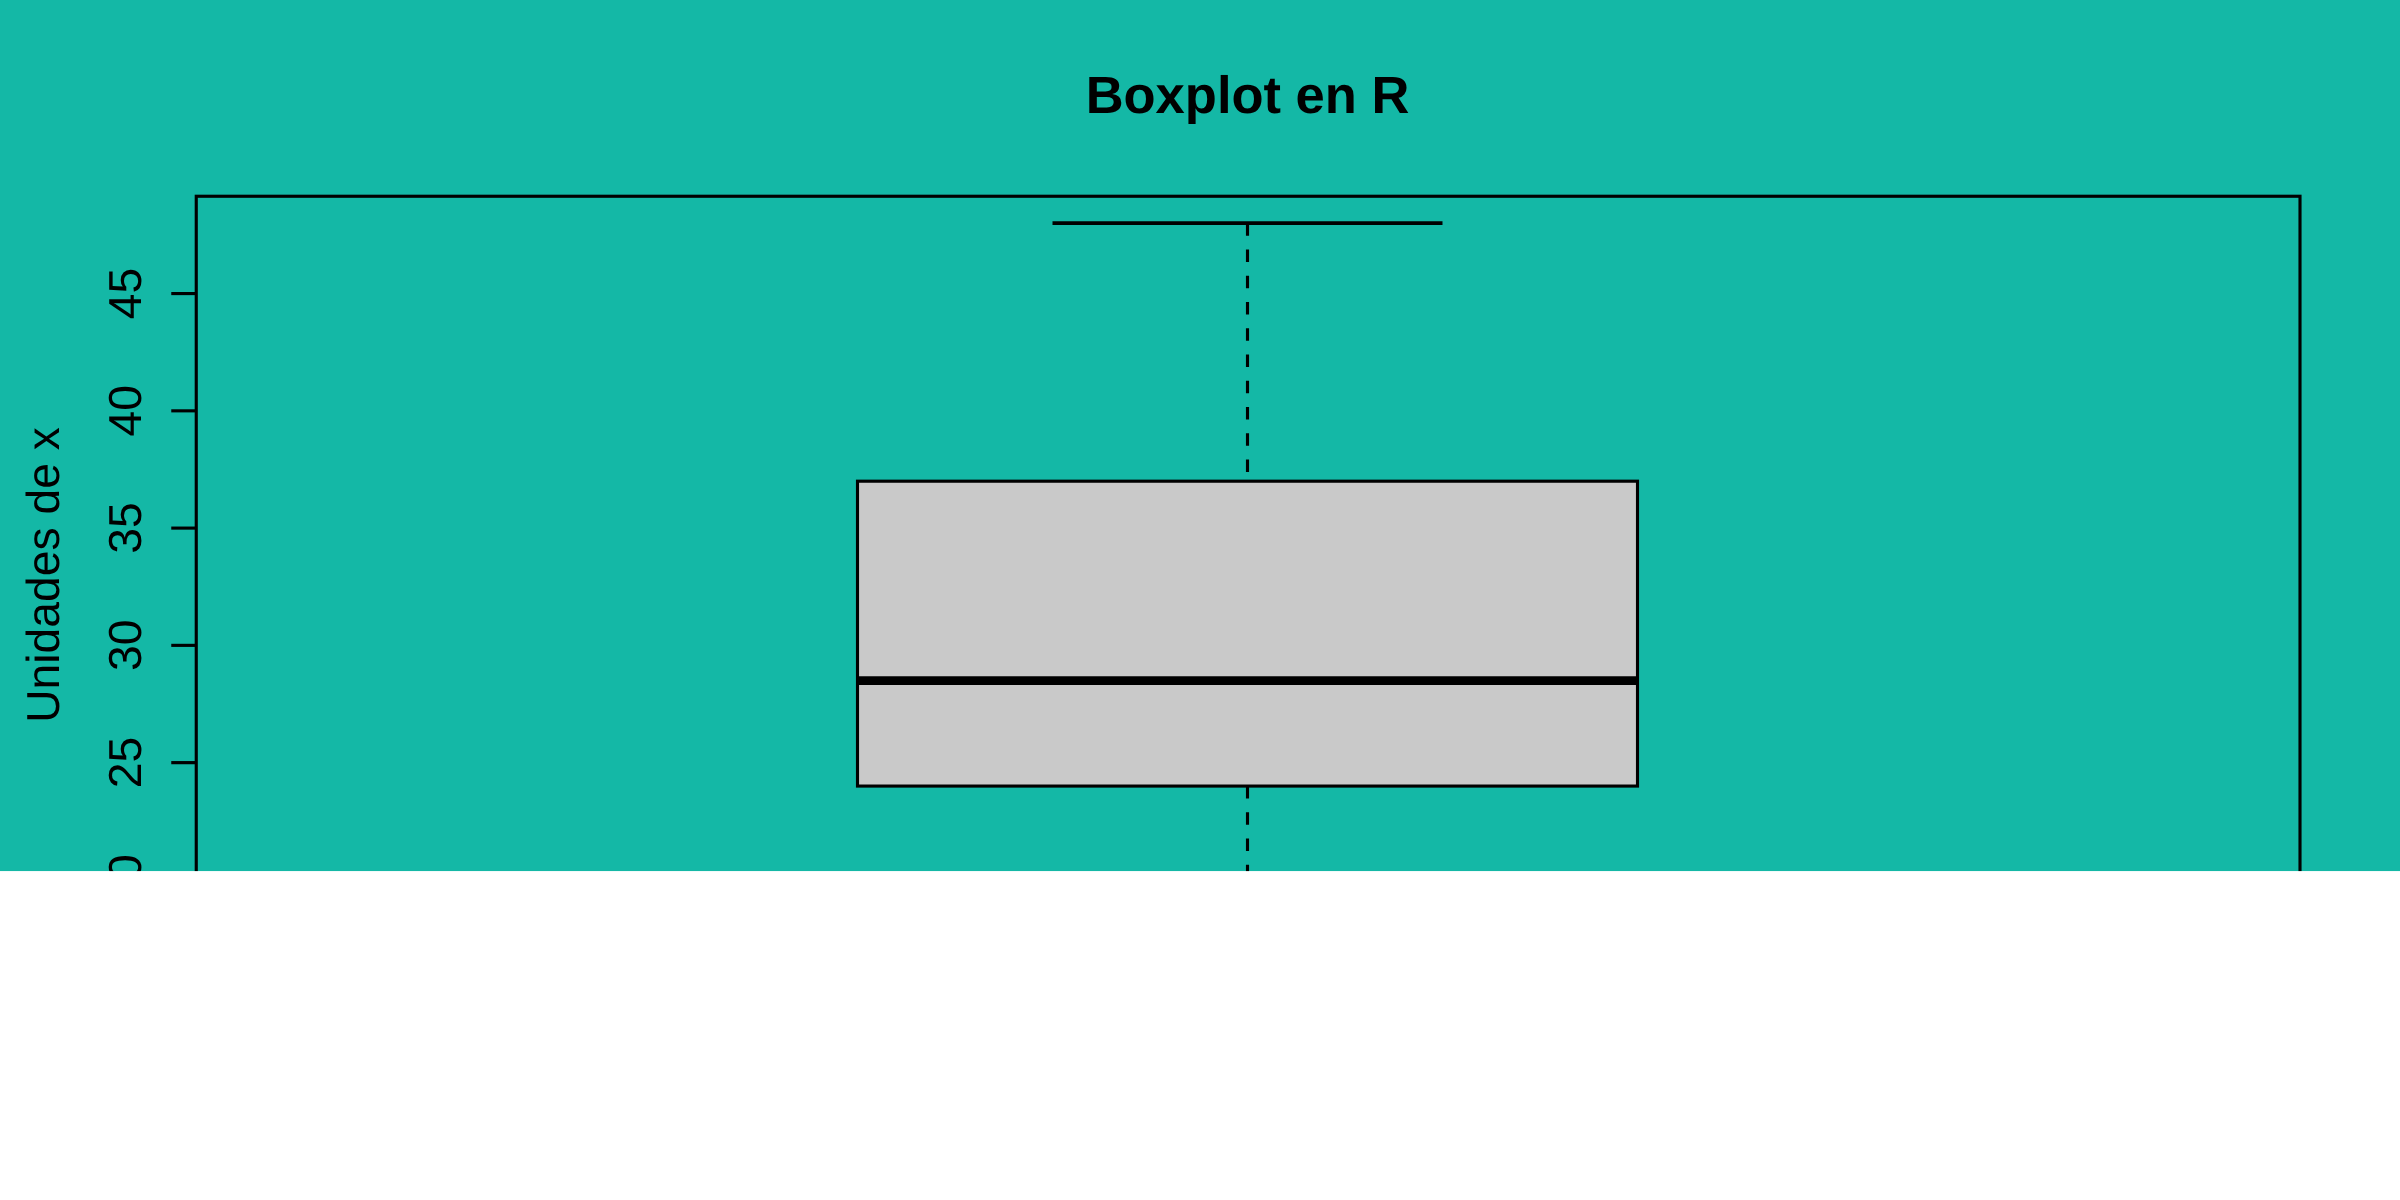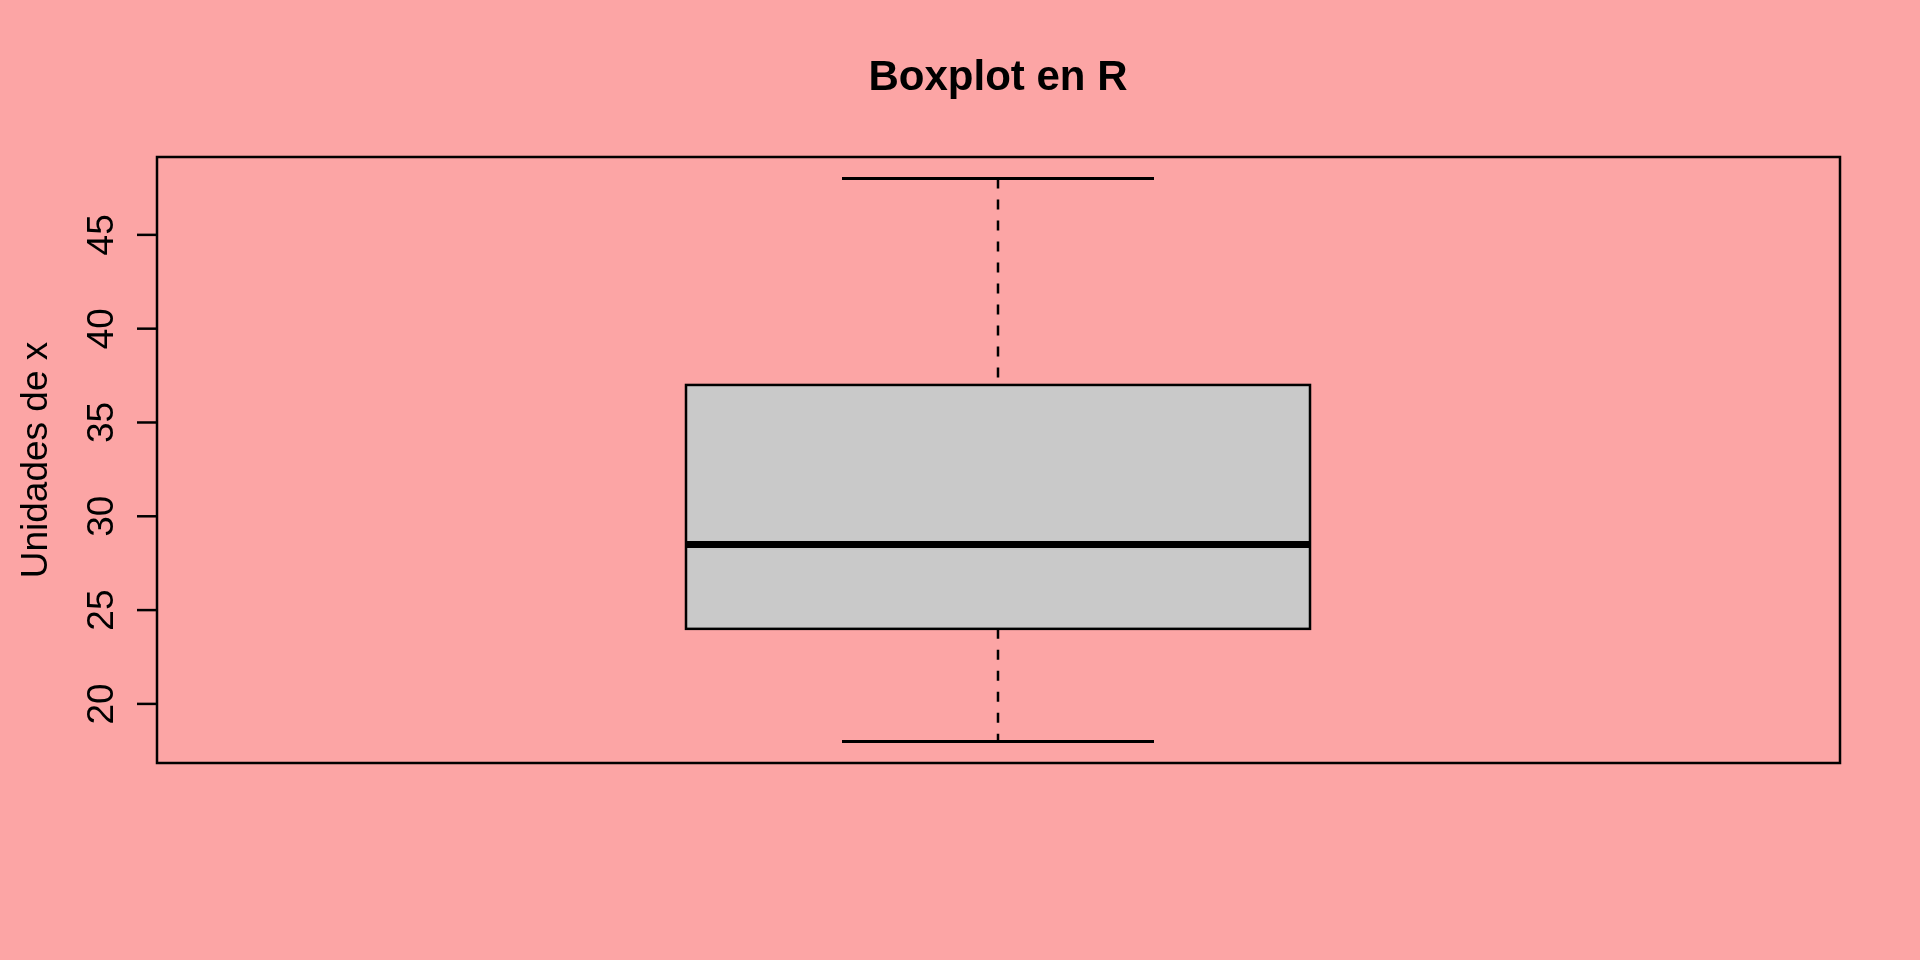--- a/index.html
+++ b/index.html
@@ -3,22 +3,22 @@
 <meta charset="utf-8">
 <style>
   html, body {
     margin: 0;
     padding: 0;
     background: #ffffff;
   }
   .figure {
     position: relative;
     width: 1920px;
-    height: 960px;
-    background: #fca5a5;
+    height: 697px;
+    background: #14b8a6;
     font-family: "Liberation Sans", "DejaVu Sans", sans-serif;
     overflow: hidden;
   }
   svg text {
     font-family: "Liberation Sans", "DejaVu Sans", sans-serif;
     fill: #000000;
   }
   .title-text {
     font-size: 42px;
     font-weight: bold;

